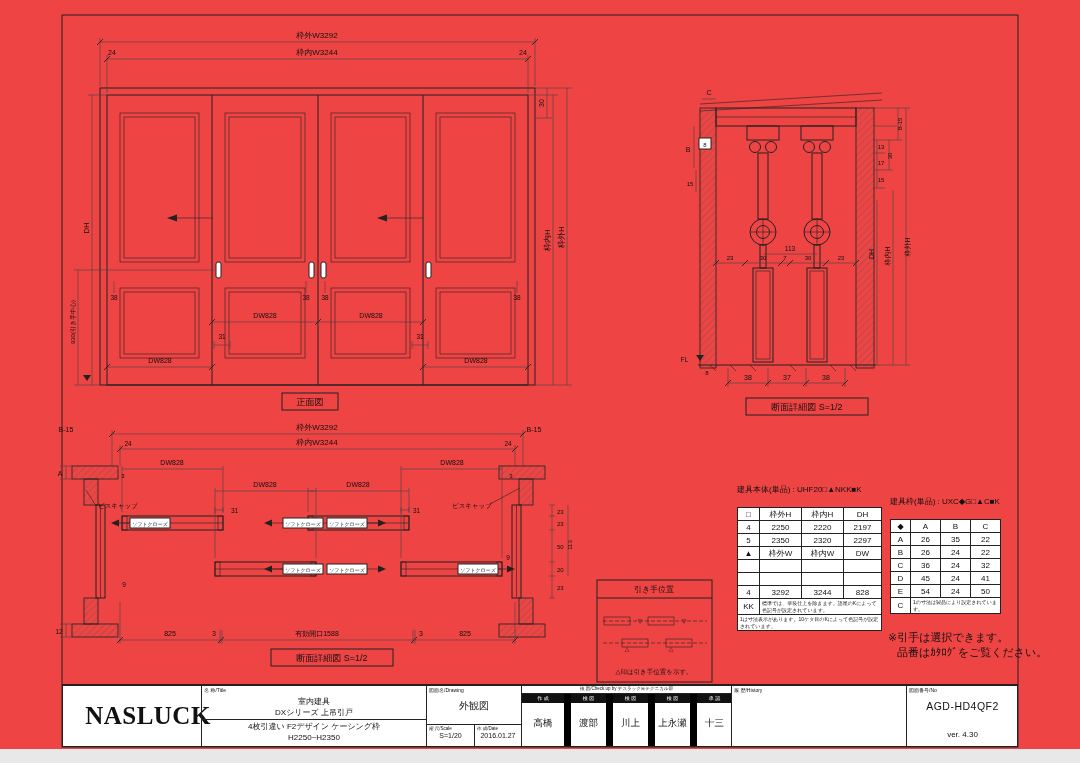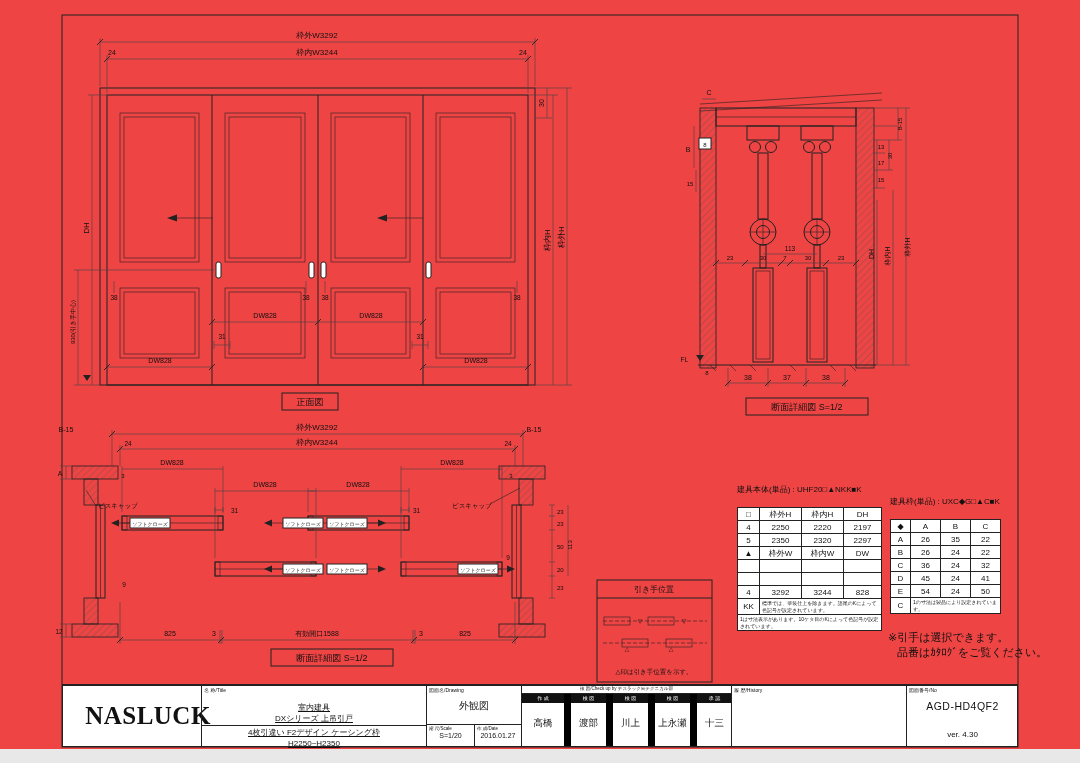--- a/index.html
+++ b/index.html
@@ -28,21 +28,21 @@
   .free-notes .l2{padding-left:9px;}
   
   #titleblock{position:absolute;left:62px;top:684px;width:956px;height:63px;border:1.6px solid #222;
               border-top-width:2.2px;box-sizing:border-box;background:#fff;}
   .tb-cell{position:absolute;top:0;height:100%;border-left:1px solid #222;box-sizing:border-box;}
   .tb-lab{position:absolute;top:1px;left:2px;font-size:5px;white-space:nowrap;}
   .tb-logo{display:flex;align-items:center;justify-content:center;border-left:none;}
   .logo-text{font-family:"Liberation Serif","DejaVu Serif",serif;font-weight:bold;font-size:25px;
              letter-spacing:.5px;transform:scaleY(1.05);}
   .tt{font-size:8px;text-align:center;line-height:11px;white-space:nowrap;}
-  .tt-wrap{margin-top:16px;text-decoration:underline;}
+  .tt-wrap{margin-top:10px;}
   .tdiv{border-top:1px solid #222;margin:1px 0;}
   .dn{font-size:10px;text-align:center;margin-top:13px;}
   .subrow{position:absolute;left:0;bottom:0;width:100%;height:22px;border-top:1px solid #222;box-sizing:border-box;}
   .subcell{position:absolute;top:0;height:100%;width:50%;box-sizing:border-box;}
   .subcell.r{left:50%;border-left:1px solid #222;}
   .sub-lab{font-size:4.5px;display:block;padding:1px 0 0 2px;}
   .sub-val{font-size:7px;text-align:center;display:block;margin-top:1px;white-space:nowrap;}
   .check-strip{position:absolute;top:0;left:0;width:100%;height:8px;font-size:4.5px;text-align:center;
                border-bottom:1px solid #222;box-sizing:border-box;white-space:nowrap;overflow:hidden;}
   .stamp-col{position:absolute;top:8px;height:calc(100% - 8px);width:42px;border-left:7px solid #000000;box-sizing:border-box;}

